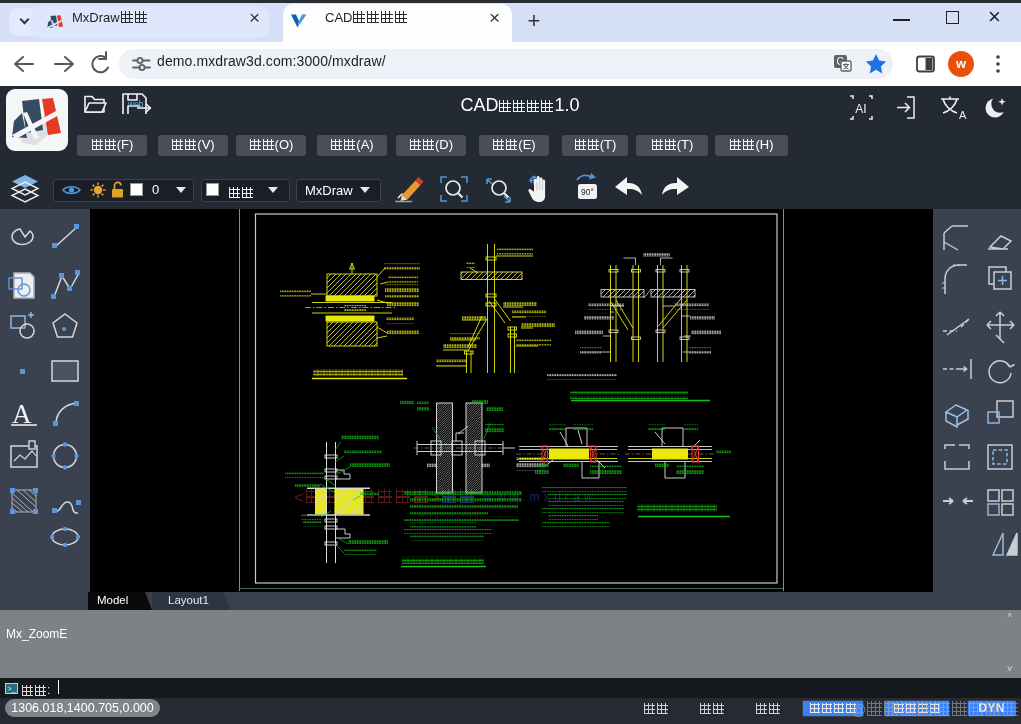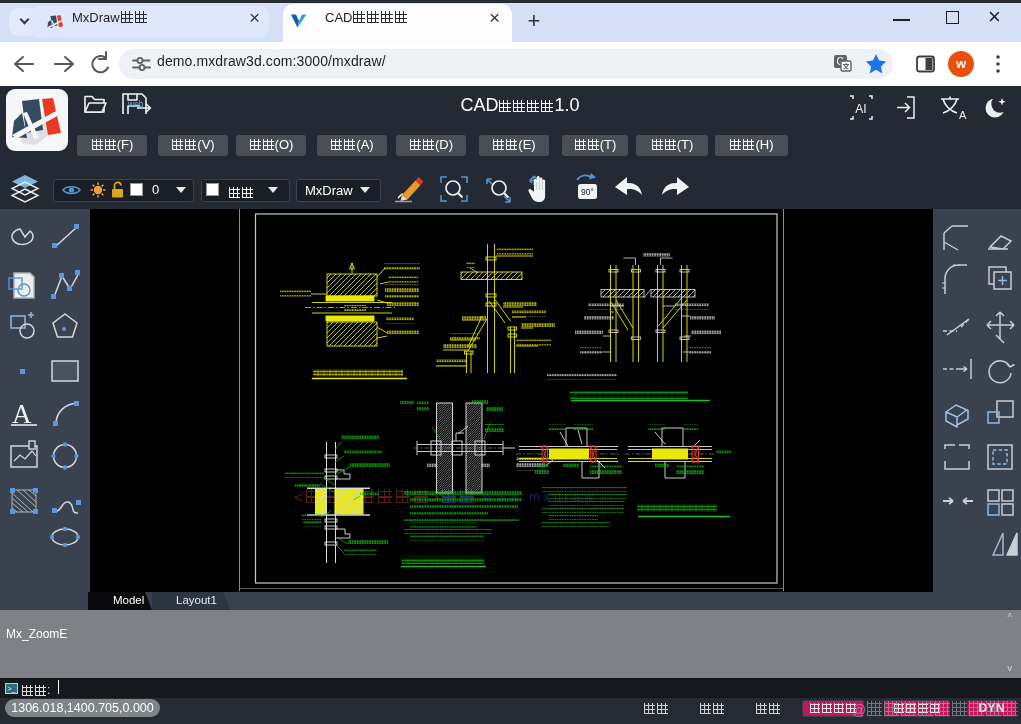--- a/index.html
+++ b/index.html
@@ -37,21 +37,21 @@
 #leftbar{left:0;top:209px;width:90px;height:383px;background:#3b424f}
 #canvas{left:90px;top:209px;width:843px;height:383px;background:#000}
 #rightbar{933px;left:933px;top:209px;width:88px;height:383px;background:#3b424f}
 
 #mltabs{left:0;top:592px;width:1021px;height:18px;background:#39404d}
 #grayband{left:0;top:610px;width:1021px;height:68px;background:#7e8185}
 #mxzoom{left:6px;top:627px;color:#fff;font-size:12px}
 #cmdrow{left:0;top:678px;width:1021px;height:20px;background:#15181d;color:#e8e8e8}
 #statusbar{left:0;top:698px;width:1021px;height:26px;background:#262b33;color:#dfe1e4}
 #coord{left:5px;top:699px;width:155px;height:18px;border-radius:9px;background:#80858b;color:#fff;font-size:12.5px;text-align:center;line-height:18px}
-.spill{position:absolute;top:700px;height:17px;border-radius:2px;background:#be185d;border:1px solid #3a3f47;color:#eceef0;font-size:12px;text-align:center;line-height:15px}
+.spill{position:absolute;top:700px;height:17px;border-radius:2px;background:#3b82f6;border:1px solid #3a3f47;color:#eceef0;font-size:12px;text-align:center;line-height:15px}
 .stxt{position:absolute;top:702px;font-size:12px;color:#d7d9dc}
 </style></head><body>
 <div id="w">
 
   <div class="ab" id="tabstrip"></div>
   <div class="ab" id="topedge"></div>
   <div class="ab" id="chev"><span style="display:inline-block;width:7px;height:7px;border-right:2px solid #37393d;border-bottom:2px solid #37393d;transform:rotate(45deg);margin-top:7px"></span></div>
   <div class="ab" id="tab1"></div>
   <div class="ab" id="tab2"></div>
   <div class="tabt" style="left:72px">MxDraw<span class="z z13"></span><span class="z z13"></span></div>
@@ -514,22 +514,22 @@
       <rect x="548" y="501" width="76" height="5" fill="url(#tG)"></rect>
       <rect x="542" y="508" width="82" height="5" fill="url(#tG)"></rect>
       <rect x="548" y="515" width="50" height="5" fill="url(#tG)"></rect>
       <rect x="542" y="522" width="68" height="5" fill="url(#tG)"></rect>
       <rect x="637" y="504" width="80" height="8" fill="url(#tG2)"></rect>
       <path d="M638 516.5h92" stroke="#12c112" stroke-width="1.6"></path>
     </g>
   </svg>
 
   <div class="ab" id="mltabs"></div>
-  <div class="ab" style="left:88px;top:592px;width:64px;height:18px;background:#0a0a0c;clip-path:polygon(0 0,57px 0,100% 100%,0 100%);color:#fff;font-size:11.5px;line-height:17px;text-align:left"><span style="margin-left:25px">Model</span></div>
-  <div class="ab" style="left:152px;top:592px;width:78px;height:18px;background:#2e3542;clip-path:polygon(0 0,71px 0,100% 100%,0 100%);color:#e8eaec;font-size:11.5px;line-height:17px"><span style="margin-left:24px">Layout1</span></div>
+  <div class="ab" style="left:88px;top:592px;width:64px;height:18px;background:#0a0a0c;clip-path:polygon(0 0,57px 0,100% 100%,0 100%);color:#fff;font-size:11.5px;line-height:17px;text-align:left"><span style="margin-left:9px">Model</span></div>
+  <div class="ab" style="left:152px;top:592px;width:78px;height:18px;background:#2e3542;clip-path:polygon(0 0,71px 0,100% 100%,0 100%);color:#e8eaec;font-size:11.5px;line-height:17px"><span style="margin-left:16px">Layout1</span></div>
   <div class="ab" id="grayband"></div>
   <div class="ab" id="mxzoom">Mx_ZoomE</div>
   <div class="ab" style="left:1007px;top:612px;color:#d8dadd;font-size:9px;font-family:'Liberation Mono',monospace">^</div>
   <div class="ab" style="left:1007px;top:664px;color:#d8dadd;font-size:9px;font-family:'Liberation Mono',monospace">v</div>
   <div class="ab" id="cmdrow"></div>
   <div class="ab" style="left:5px;top:683px;width:13px;height:11px;background:#2a6d7e;border:1px solid #9fd8e8;color:#e8f8ff;font-size:7px;line-height:9px;text-align:center">&gt;_</div>
   <div class="ab" style="left:21px;top:681px;color:#e8e8e8"><span class="z z12"></span><span class="z z12"></span><span style="font-size:12px;vertical-align:1px">:&nbsp;</span></div>
   <div class="ab" style="left:58px;top:680px;width:1px;height:14px;background:#fff"></div>
   <div class="ab" id="statusbar"></div>
   <div class="ab" id="coord">1306.018,1400.705,0.000</div>

